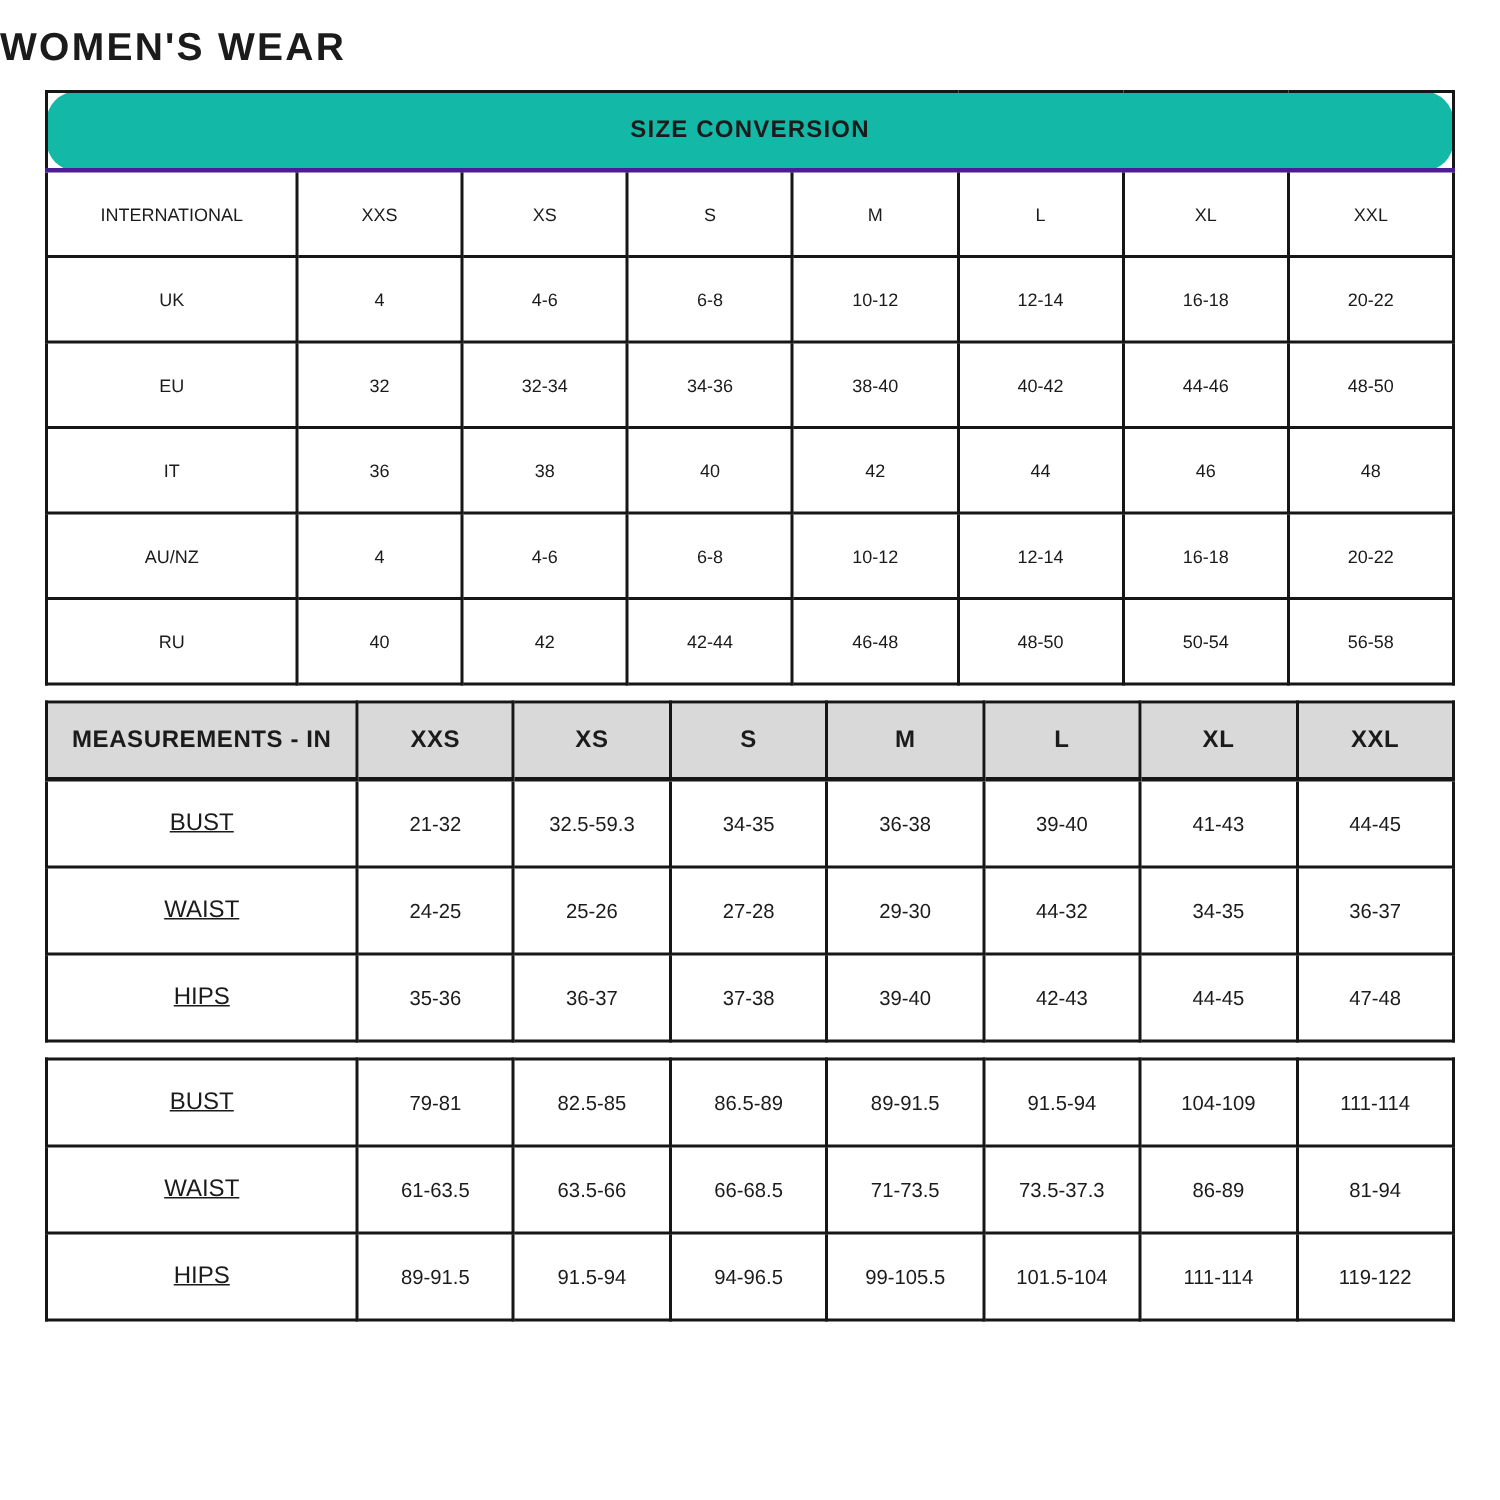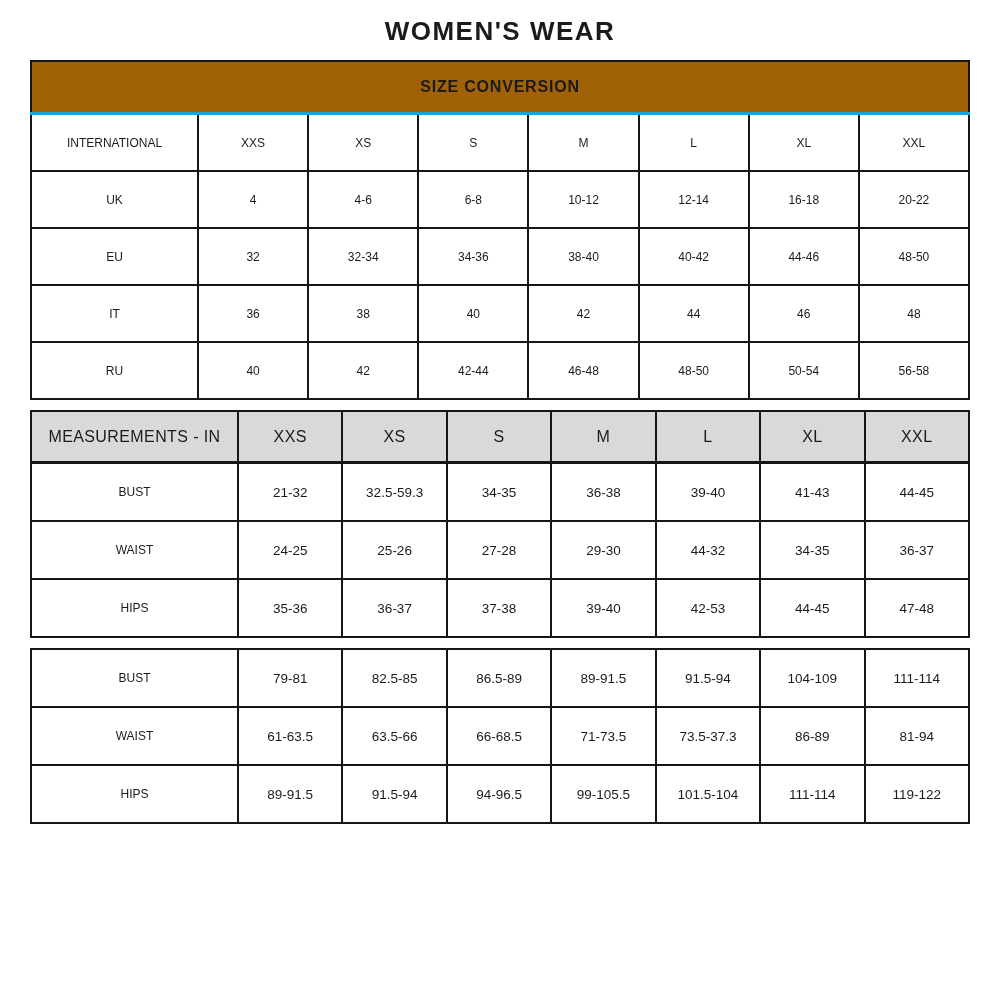--- a/index.html
+++ b/index.html
@@ -7,21 +7,21 @@
     padding: 0;
     background: #ffffff;
     width: 1000px;
     height: 1000px;
     overflow: hidden;
     font-family: "Liberation Sans", sans-serif;
     color: #1b1b1b;
   }
   .page { width: 1000px; }
   h1.page-title {
-    text-align: center;
+    text-align: left;
     font-size: 26px;
     font-weight: 700;
     letter-spacing: 1.5px;
     margin: 16px 0 13px 0;
     color: #1b1b1b;
   }
   table.tbl {
     border-collapse: collapse;
     width: 940px;
     margin: 0 auto 10px auto;
@@ -32,39 +32,40 @@
     text-align: center;
     vertical-align: middle;
     padding: 0;
     overflow: hidden;
     white-space: nowrap;
   }
   
   .conv col.c-label { width: 167px; }
   .conv td { height: 55px; font-size: 12px; }
   .conv td.title-cell {
-    background: #a16207;
+    background: #14b8a6;
     font-weight: 700;
     letter-spacing: 0.8px;
     height: 50px;
     font-size: 16px;
-    border-bottom: 3px solid #0ea5e9;
+    border-bottom: 3px solid #4c1d95;
+    border-radius: 20px;
   }
   
   .meas col.c-label { width: 207px; }
   .meas td { height: 56px; }
   .meas td.head-cell {
     background: #d9d9d9;
-    font-weight: 400;
+    font-weight: 700;
     height: 49px;
     font-size: 16px;
     letter-spacing: 0.4px;
     border-bottom: 3px solid #161616;
   }
-  .meas td.label-cell { font-size: 12px; }
+  .meas td.label-cell { font-size: 16px; text-decoration: underline; }
   .meas td.value-cell { font-size: 13.5px; margin-top: 21px; }
 </style>
 </head>
 <body>
 
 <div class="page">
 
   <h1 class="page-title">WOMEN'S WEAR</h1>
 
   <table class="tbl conv">
@@ -110,20 +111,30 @@
           <td class="label-cell">IT</td>
           <td class="value-cell">36</td>
           <td class="value-cell">38</td>
           <td class="value-cell">40</td>
           <td class="value-cell">42</td>
           <td class="value-cell">44</td>
           <td class="value-cell">46</td>
           <td class="value-cell">48</td>
         </tr>
         <tr>
+          <td class="label-cell">AU/NZ</td>
+          <td class="value-cell">4</td>
+          <td class="value-cell">4-6</td>
+          <td class="value-cell">6-8</td>
+          <td class="value-cell">10-12</td>
+          <td class="value-cell">12-14</td>
+          <td class="value-cell">16-18</td>
+          <td class="value-cell">20-22</td>
+        </tr>
+        <tr>
           <td class="label-cell">RU</td>
           <td class="value-cell">40</td>
           <td class="value-cell">42</td>
           <td class="value-cell">42-44</td>
           <td class="value-cell">46-48</td>
           <td class="value-cell">48-50</td>
           <td class="value-cell">50-54</td>
           <td class="value-cell">56-58</td>
         </tr>
       </tbody>
@@ -164,21 +175,21 @@
           <td class="value-cell">44-32</td>
           <td class="value-cell">34-35</td>
           <td class="value-cell">36-37</td>
         </tr>
         <tr>
           <td class="label-cell">HIPS</td>
           <td class="value-cell">35-36</td>
           <td class="value-cell">36-37</td>
           <td class="value-cell">37-38</td>
           <td class="value-cell">39-40</td>
-          <td class="value-cell">42-53</td>
+          <td class="value-cell">42-43</td>
           <td class="value-cell">44-45</td>
           <td class="value-cell">47-48</td>
         </tr>
       </tbody>
   </table>
 
   <table class="tbl meas">
     <colgroup>
         <col class="c-label">
         <col span="7">

